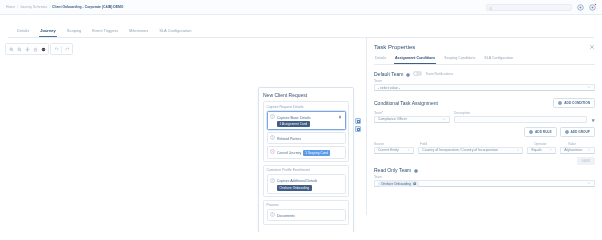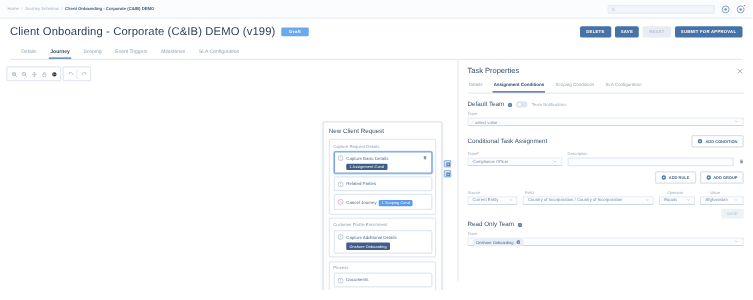--- a/index.html
+++ b/index.html
@@ -219,30 +219,20 @@
         <svg viewBox="0 0 16 16" width="7" height="7">
             <circle cx="8" cy="8" r="6.3" fill="none" stroke="#6f8db5" stroke-width="1.5"></circle>
             <circle cx="8" cy="8" r="2.2" fill="#6f8db5"></circle>
           </svg>
         <span class="badge-dot"></span>
       </span>
     </div>
   </div>
 
   <div class="header">
-    <div class="title-row">
-      <div class="page-title">Client Onboarding - Corporate (C&amp;IB) DEMO (v199)</div>
-      <div class="status-badge">Draft</div>
-      <div class="hdr-actions">
-        <button class="btn">DELETE</button>
-        <button class="btn">SAVE</button>
-        <button class="btn disabled">RESET</button>
-        <button class="btn">SUBMIT FOR APPROVAL</button>
-      </div>
-    </div>
 
     <div class="tabs">
       <div class="tab">Details</div>
       <div class="tab active">Journey</div>
       <div class="tab">Scoping</div>
       <div class="tab">Event Triggers</div>
       <div class="tab">Milestones</div>
       <div class="tab">SLA Configuration</div>
     </div>
   </div>

